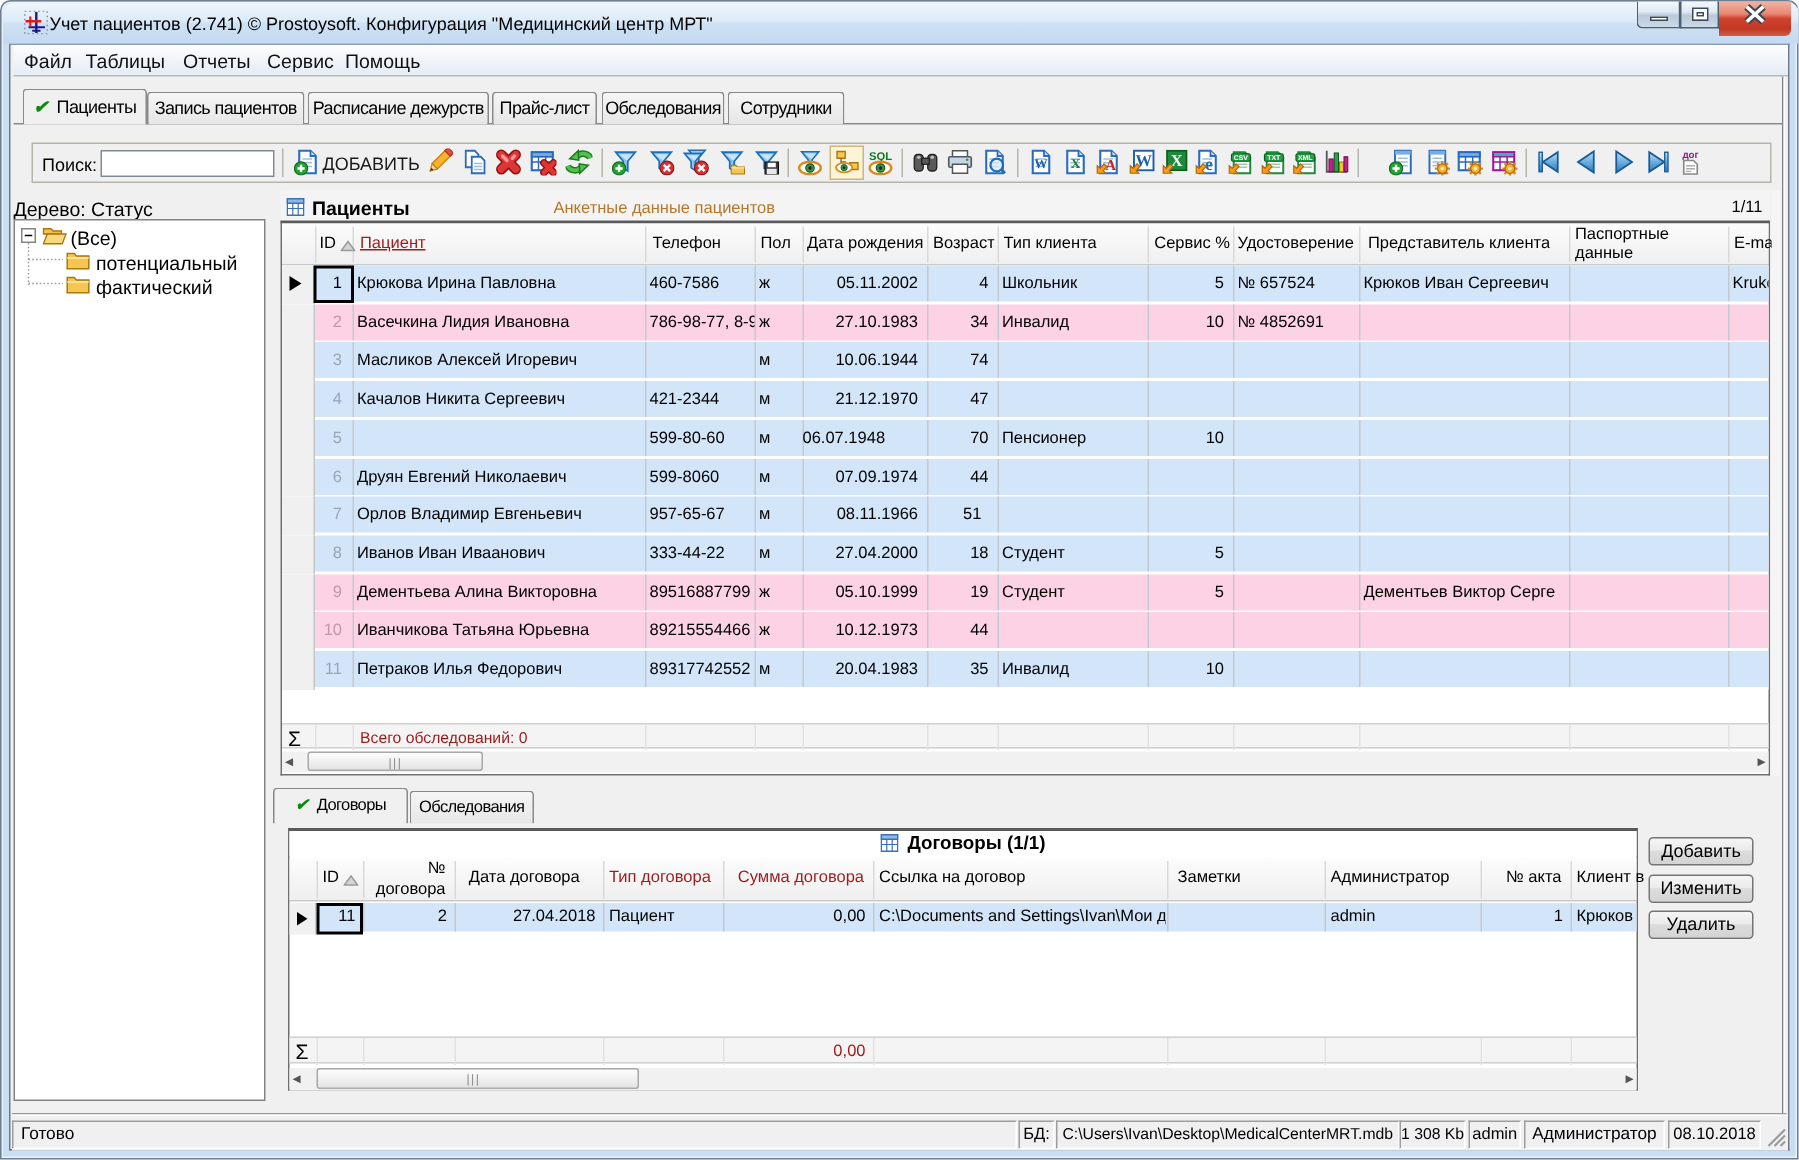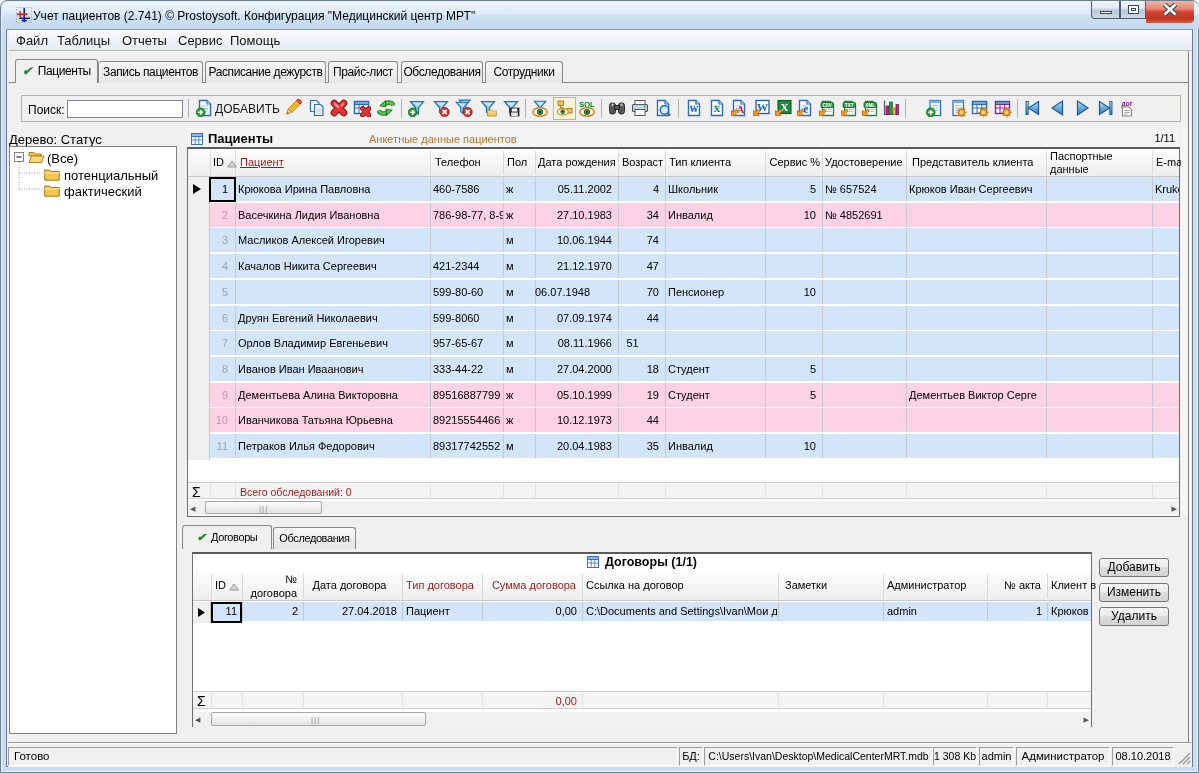--- a/index.html
+++ b/index.html
@@ -614,21 +614,21 @@
           <div class="vsep" style="left:577px;top:0;height:24px;"></div>
           <div class="vsep" style="left:634px;top:0;height:24px;"></div>
           <div class="vsep" style="left:718px;top:0;height:24px;"></div>
           <div class="vsep" style="left:858px;top:0;height:24px;"></div>
           <div class="vsep" style="left:964px;top:0;height:24px;"></div>
           <div class="cell" style="left:22px;width:18px;text-align:right;color:#9aa6b4;">7</div>
           <div class="cell" style="left:50px;width:192px;">Орлов Владимир Евгеньевич</div>
           <div class="cell" style="left:245px;width:70px;">957-65-67</div>
           <div class="cell" style="left:318px;width:29px;">м</div>
           <div class="cell" style="left:347px;width:77px;text-align:right;">08.11.1966</div>
-          <div class="cell" style="left:424px;width:41px;text-align:center;">51</div>
+          <div class="cell" style="left:454px;width:41px;text-align:left;">51</div>
         </div>
 <div class="row" style="top:208px;left:0;">
           <div class="cell selcol" style="left:0;width:22px;height:26px;top:-0px;"></div>
           <div class="rowc" style="left:22px;width:969px;background:#d3e5f9;"></div>
           <div class="vsep" style="left:47px;top:0;height:24px;"></div>
           <div class="vsep" style="left:242px;top:0;height:24px;"></div>
           <div class="vsep" style="left:315px;top:0;height:24px;"></div>
           <div class="vsep" style="left:347px;top:0;height:24px;"></div>
           <div class="vsep" style="left:430px;top:0;height:24px;"></div>
           <div class="vsep" style="left:477px;top:0;height:24px;"></div>

